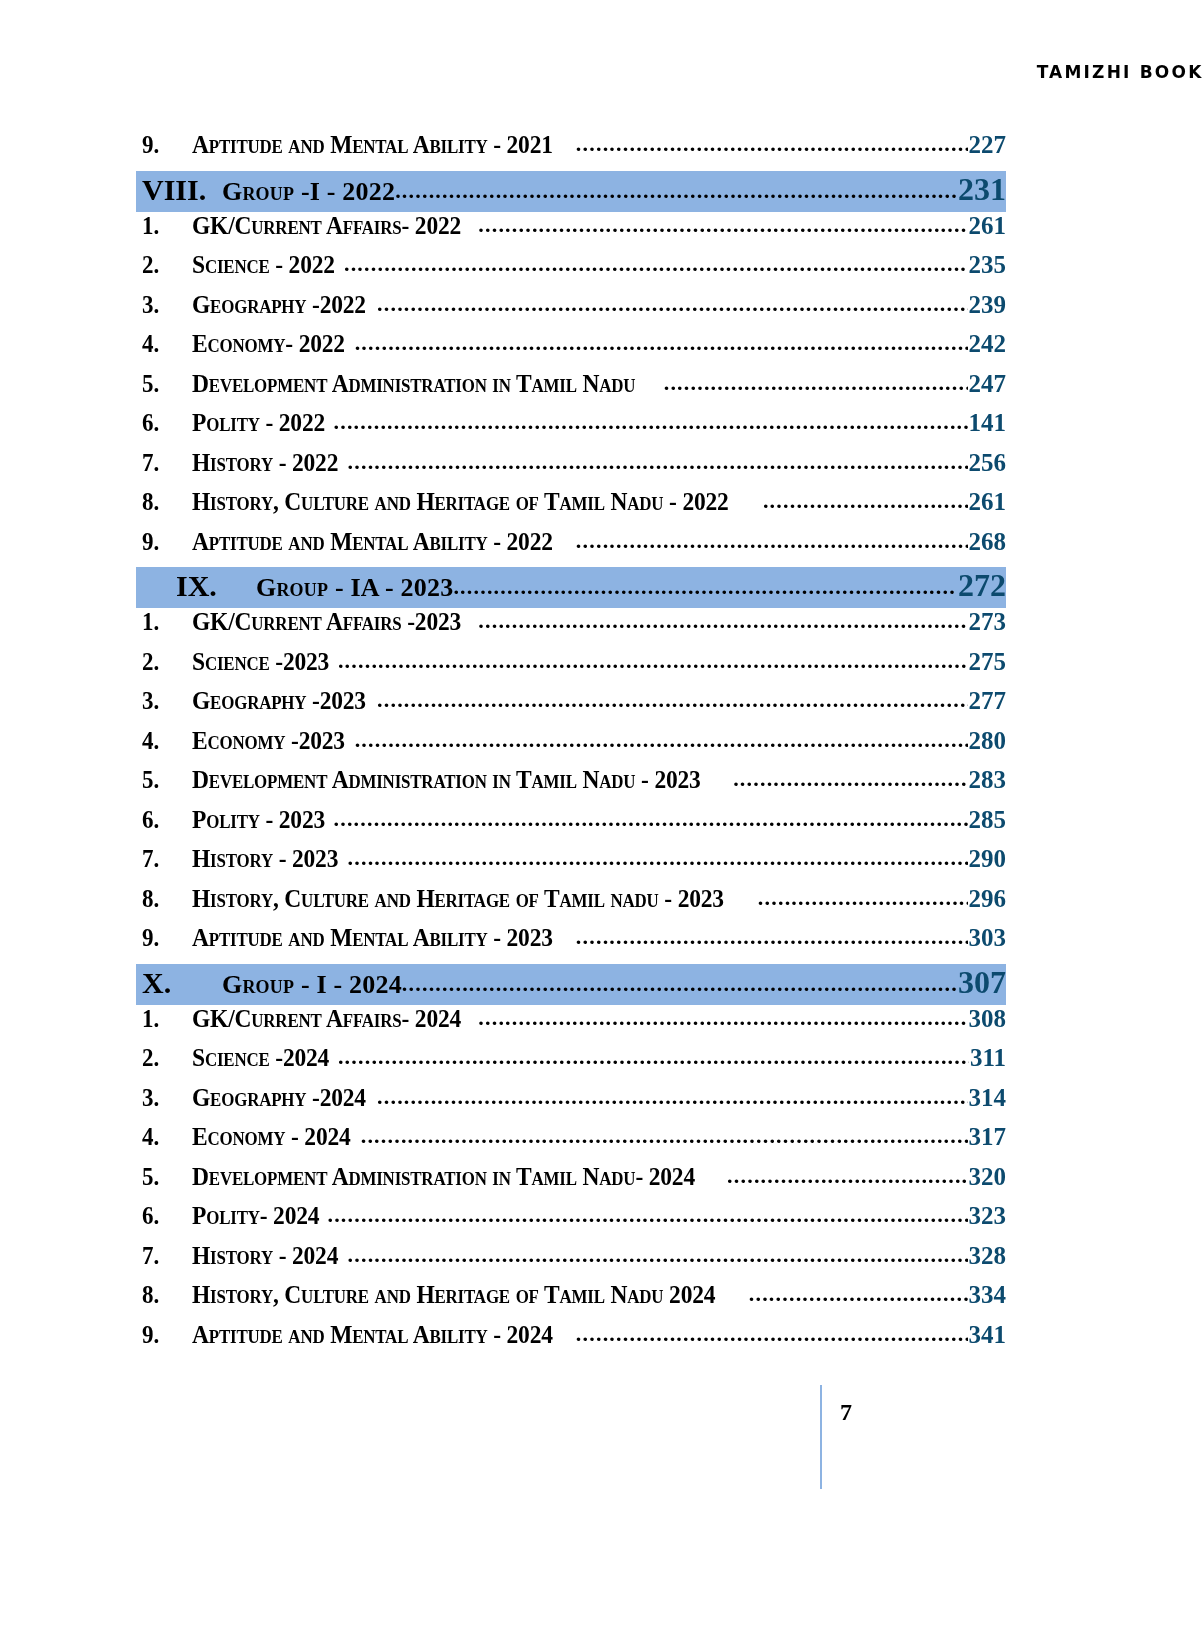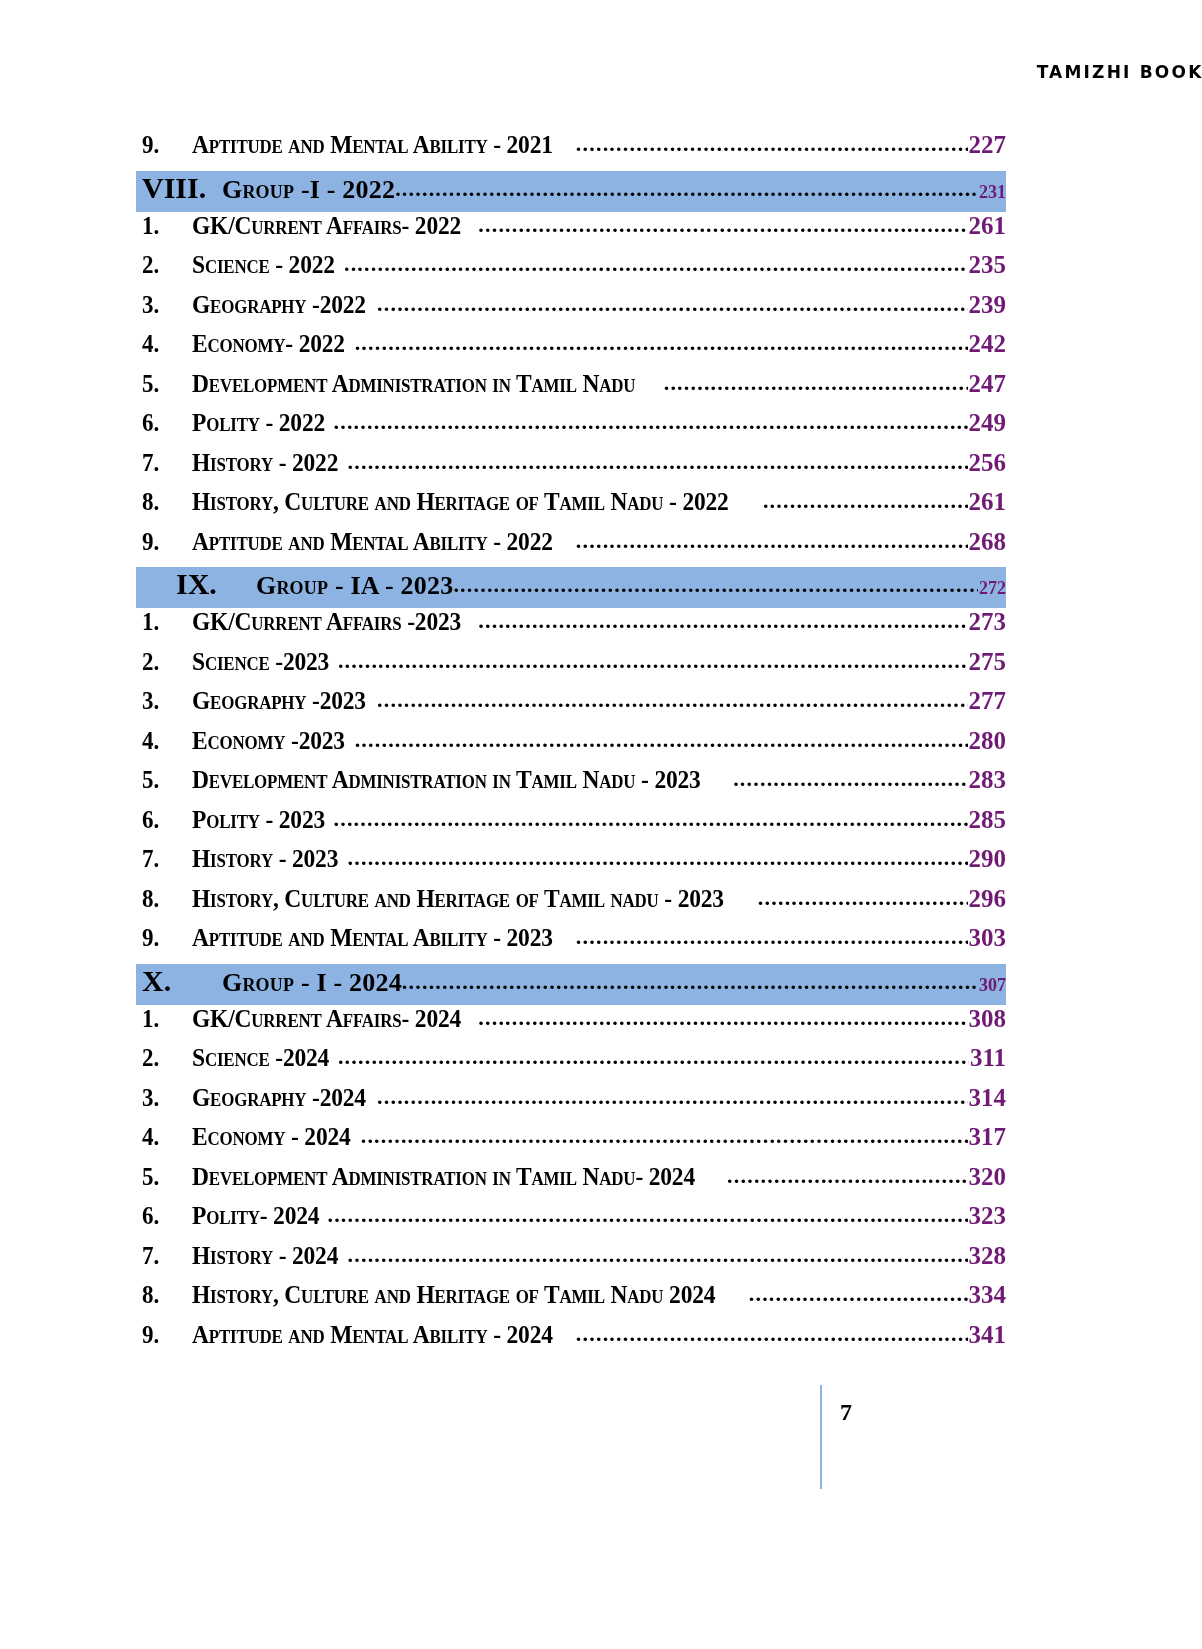--- a/index.html
+++ b/index.html
@@ -123,26 +123,26 @@
     top: -2px;
     letter-spacing: 1.2px;
   }
 
   .pageno {
     flex: 0 0 auto;
     text-align: right;
     font-family: "Liberation Serif", serif;
     font-weight: 700;
     font-size: 25px;
-    color: #701a75;
+    color: #0c4a6e;
     white-space: nowrap;
     padding-left: 1px;
   }
   .toc-row.section .pageno {
-    font-size: 18px;
+    font-size: 32px;
   }
 
   
   .footer {
     position: absolute;
     left: 820px;
     top: 1385px;
     width: 200px;
     height: 110px;
   }
@@ -213,21 +213,21 @@
       <div class="toc-row entry">
         <span class="num">5.</span>
         <span class="label">Development Administration in Tamil Nadu</span>
         <span class="leader">.......................................................................................................................................................................................................</span>
         <span class="pageno">247</span>
       </div>
       <div class="toc-row entry">
         <span class="num">6.</span>
         <span class="label">Polity - 2022</span>
         <span class="leader">.......................................................................................................................................................................................................</span>
-        <span class="pageno">249</span>
+        <span class="pageno">141</span>
       </div>
       <div class="toc-row entry">
         <span class="num">7.</span>
         <span class="label">History - 2022</span>
         <span class="leader">.......................................................................................................................................................................................................</span>
         <span class="pageno">256</span>
       </div>
       <div class="toc-row entry">
         <span class="num">8.</span>
         <span class="label">History, Culture and Heritage of Tamil Nadu - 2022</span>

